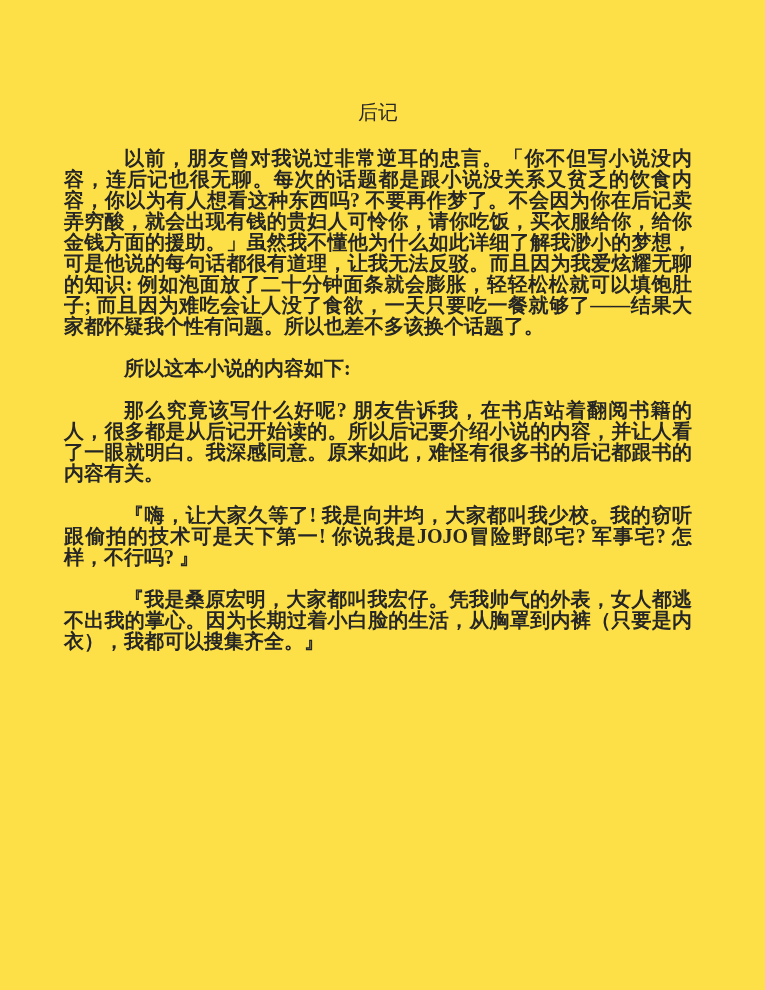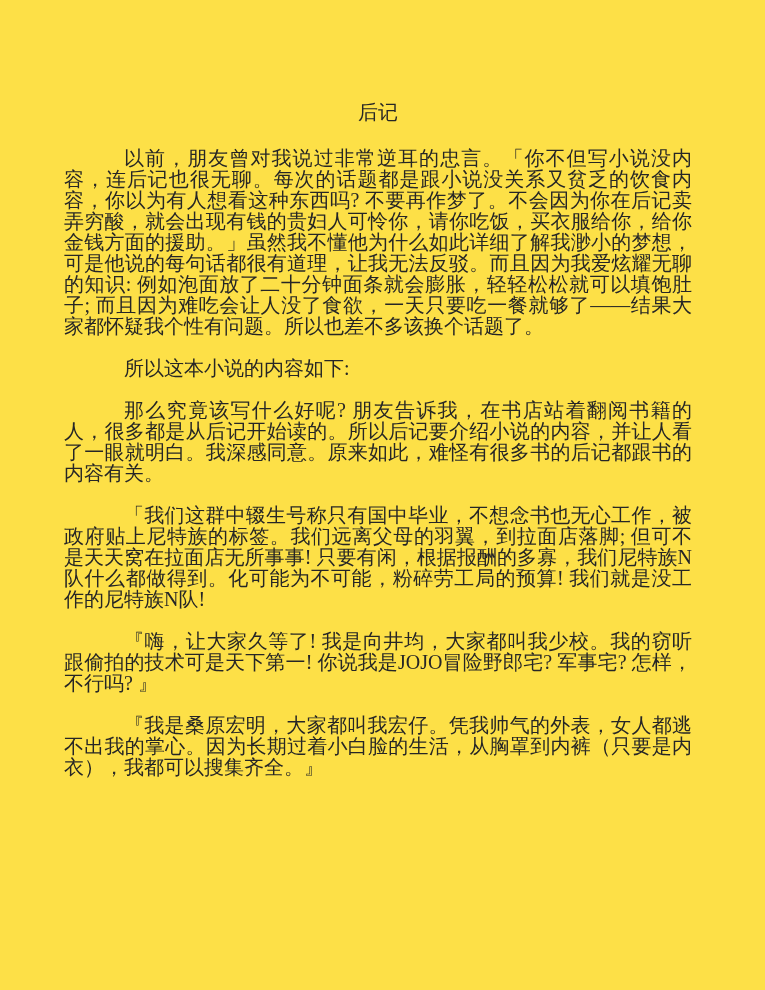--- a/index.html
+++ b/index.html
@@ -35,31 +35,31 @@
     font-weight: normal;
     line-height: 21px;
     text-align: center;
     text-indent: 0;
     margin: 0 0 25px 0;
   }
   .content p {
     margin: 0 0 21px 0;
     text-indent: 3em;
     word-break: break-all;
+    font-weight: bold;
   }
   .content p:last-child {
     margin-bottom: 0;
   }
 </style>
 </head>
 <body>
 
 <div class="page">
   <div class="content">
     <h1 class="doc-title">后记</h1>
     <p>以前，朋友曾对我说过非常逆耳的忠言。「你不但写小说没内容，连后记也很无聊。每次的话题都是跟小说没关系又贫乏的饮食内容，你以为有人想看这种东西吗? 不要再作梦了。不会因为你在后记卖弄穷酸，就会出现有钱的贵妇人可怜你，请你吃饭，买衣服给你，给你金钱方面的援助。」虽然我不懂他为什么如此详细了解我渺小的梦想，可是他说的每句话都很有道理，让我无法反驳。而且因为我爱炫耀无聊的知识: 例如泡面放了二十分钟面条就会膨胀，轻轻松松就可以填饱肚子; 而且因为难吃会让人没了食欲，一天只要吃一餐就够了——结果大家都怀疑我个性有问题。所以也差不多该换个话题了。</p>
     <p>所以这本小说的内容如下:</p>
     <p>那么究竟该写什么好呢? 朋友告诉我，在书店站着翻阅书籍的人，很多都是从后记开始读的。所以后记要介绍小说的内容，并让人看了一眼就明白。我深感同意。原来如此，难怪有很多书的后记都跟书的内容有关。</p>
-    <p>「我们这群中辍生号称只有国中毕业，不想念书也无心工作，被政府贴上尼特族的标签。我们远离父母的羽翼，到拉面店落脚; 但可不是天天窝在拉面店无所事事! 只要有闲，根据报酬的多寡，我们尼特族N队什么都做得到。化可能为不可能，粉碎劳工局的预算! 我们就是没工作的尼特族N队!</p>
     <p>『嗨，让大家久等了! 我是向井均，大家都叫我少校。我的窃听跟偷拍的技术可是天下第一! 你说我是JOJO冒险野郎宅? 军事宅? 怎样，不行吗? 』</p>
     <p>『我是桑原宏明，大家都叫我宏仔。凭我帅气的外表，女人都逃不出我的掌心。因为长期过着小白脸的生活，从胸罩到内裤（只要是内衣），我都可以搜集齐全。』</p>
   </div>
 </div>
 
 </body></html>

